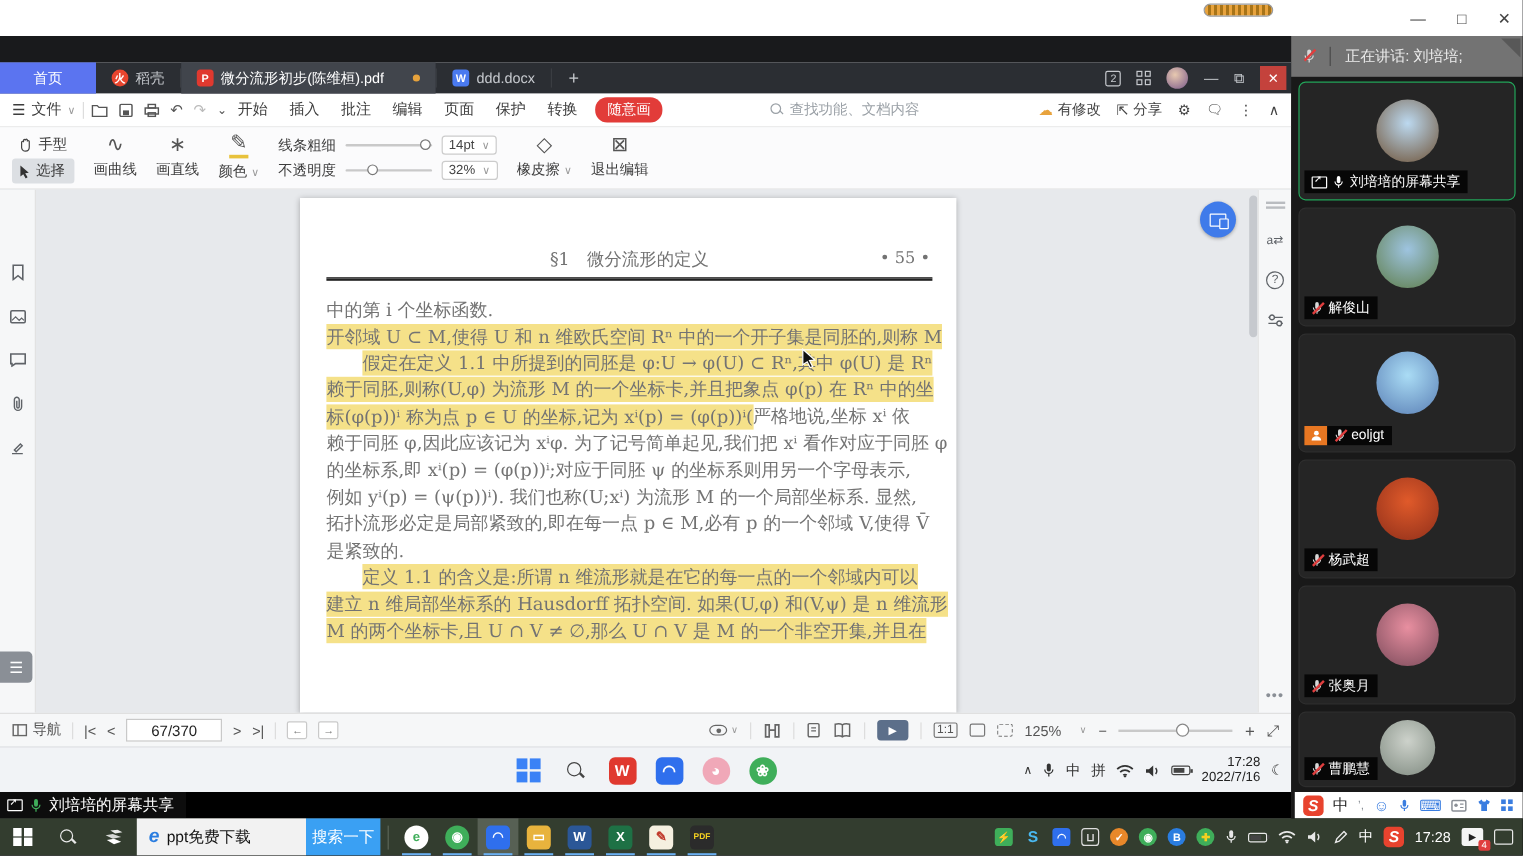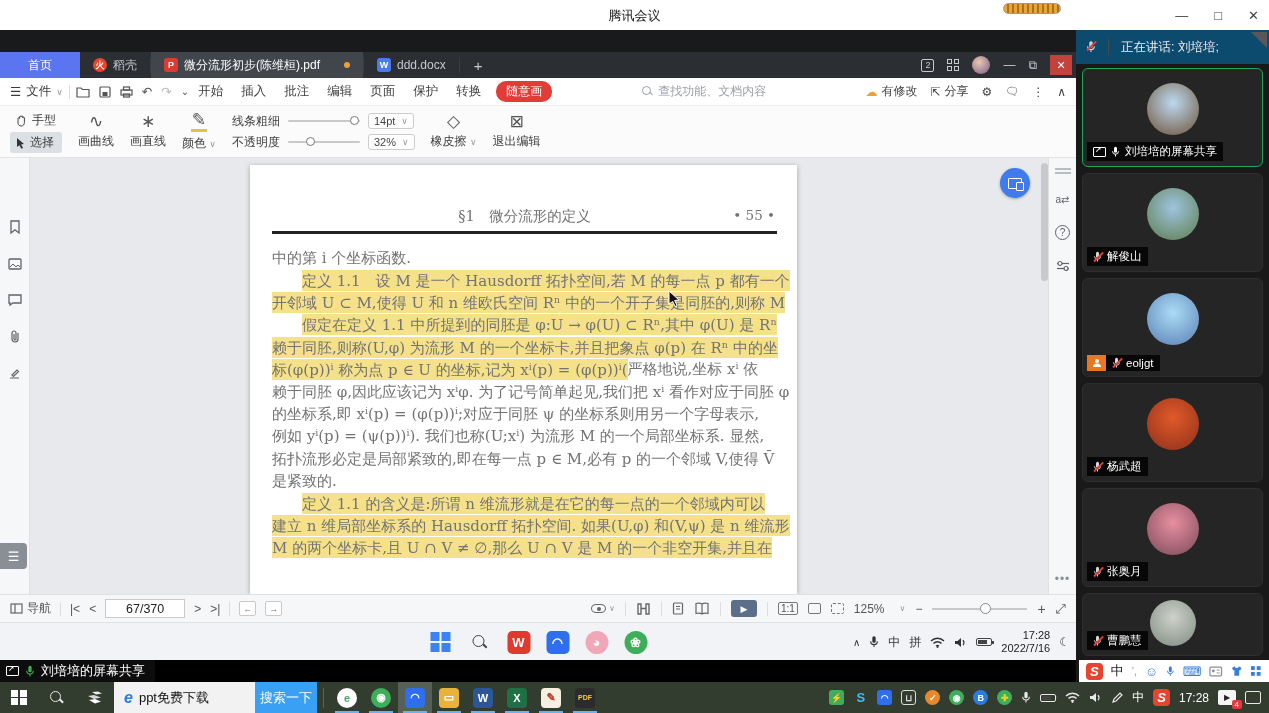--- a/index.html
+++ b/index.html
@@ -129,21 +129,21 @@
   .battery { position:relative; width:16px; height:8px; border:1.2px solid #444; border-radius:2px; }
   .battery::before { content:""; position:absolute; left:1px; top:1px; bottom:1px; width:9px; background:#444; }
   .battery::after { content:""; position:absolute; right:-3px; top:1.5px; width:2px; height:3px; background:#444; }
 
   
   .blackstrip { position:relative; height:22px; background:#000; }
   .share-banner { position:absolute; left:0; top:0; height:22px; display:flex; align-items:center; gap:6px; background:#0d0d0d; padding:0 10px 0 6px; color:#fff; font-size:13px; }
 
   
   .sidebar { position:absolute; top:30px; right:0; width:193px; height:652px; background:#191919; }
-  .speak-bar { position:relative; height:34px; background:#0c4a6e; display:flex; align-items:center; gap:12px; padding:0 10px; color:#ececec; font-size:12.5px; }
+  .speak-bar { position:relative; height:34px; background:#737373; display:flex; align-items:center; gap:12px; padding:0 10px; color:#ececec; font-size:12.5px; }
   .speak-sep { width:1px; height:16px; background:#4a4a4a; }
   .fold { position:absolute; right:2px; top:2px; width:0; height:0; border-left:16px solid transparent; border-top:16px solid #585858; }
   .tiles { padding:4px 6px 0; display:flex; flex-direction:column; gap:6px; height:596px; overflow:hidden; }
   .tile { position:relative; height:99px; background:#252525; border-radius:6px; border:1.5px solid #2e2e2e; }
   .tile.speaking { border-color:#23a55a; }
   .tile.cut { height:63px; }
   .avatar { position:absolute; left:50%; top:14px; transform:translateX(-50%); width:52px; height:52px; border-radius:50%; }
   .tile.cut .avatar { top:6px; width:46px; height:46px; }
   .tagrow { position:absolute; left:4px; bottom:5px; display:flex; align-items:stretch; }
   .host-badge { width:19px; background:#e87722; display:flex; align-items:center; justify-content:center; }
@@ -182,21 +182,20 @@
   .vbadge .bd { position:absolute; right:-6px; bottom:-4px; background:#e03e3e; color:#fff; font-size:8px; padding:0 3px; border-radius:2px; }
   .notifico { width:16px; height:13px; border:1.4px solid #e8e8e8; border-radius:2px; }
   .w10time { color:#fff; font-size:12px; }
 </style>
 </head>
 <body>
 
 <div class="screen">
 
   <div class="titlebar">
-    <div class="tm-title">腾讯会议</div>
     <div class="rec-pill"></div>
     <div class="win-controls">
       <span>—</span>
       <span>□</span>
       <span>✕</span>
     </div>
   </div>
 
   <div class="shared">
     <div class="dark-strip"></div>
@@ -373,21 +372,20 @@
         </div>
 
       <div class="page">
         <div class="page-head">
           <span>§1　微分流形的定义</span>
           <span class="page-num">• 55 •</span>
         </div>
         <div class="head-rule"></div>
         <div>
           <div class="doc-line"><span class="hl"></span><span>中的第 i 个坐标函数.</span></div>
-          <div class="doc-line ind"><span class="hl">定义 1.1　设 M 是一个 Hausdorff 拓扑空间,若 M 的每一点 p 都有一个</span><span></span></div>
           <div class="doc-line"><span class="hl">开邻域 U ⊂ M,使得 U 和 n 维欧氏空间 Rⁿ 中的一个开子集是同胚的,则称 M</span><span></span></div>
           <div class="doc-line ind"><span class="hl">假定在定义 1.1 中所提到的同胚是 φ:U → φ(U) ⊂ Rⁿ,其中 φ(U) 是 Rⁿ</span><span></span></div>
           <div class="doc-line"><span class="hl">赖于同胚,则称(U,φ) 为流形 M 的一个坐标卡,并且把象点 φ(p) 在 Rⁿ 中的坐</span><span></span></div>
           <div class="doc-line"><span class="hl">标(φ(p))ⁱ 称为点 p ∈ U 的坐标,记为 xⁱ(p) = (φ(p))ⁱ(</span><span>严格地说,坐标 xⁱ 依</span></div>
           <div class="doc-line"><span class="hl"></span><span>赖于同胚 φ,因此应该记为 xⁱφ. 为了记号简单起见,我们把 xⁱ 看作对应于同胚 φ</span></div>
           <div class="doc-line"><span class="hl"></span><span>的坐标系,即 xⁱ(p) = (φ(p))ⁱ;对应于同胚 ψ 的坐标系则用另一个字母表示,</span></div>
           <div class="doc-line"><span class="hl"></span><span>例如 yⁱ(p) = (ψ(p))ⁱ). 我们也称(U;xⁱ) 为流形 M 的一个局部坐标系. 显然,</span></div>
           <div class="doc-line"><span class="hl"></span><span>拓扑流形必定是局部紧致的,即在每一点 p ∈ M,必有 p 的一个邻域 V,使得 V̄</span></div>
           <div class="doc-line"><span class="hl"></span><span>是紧致的.</span></div>
           <div class="doc-line ind"><span class="hl">定义 1.1 的含义是:所谓 n 维流形就是在它的每一点的一个邻域内可以</span><span></span></div>

